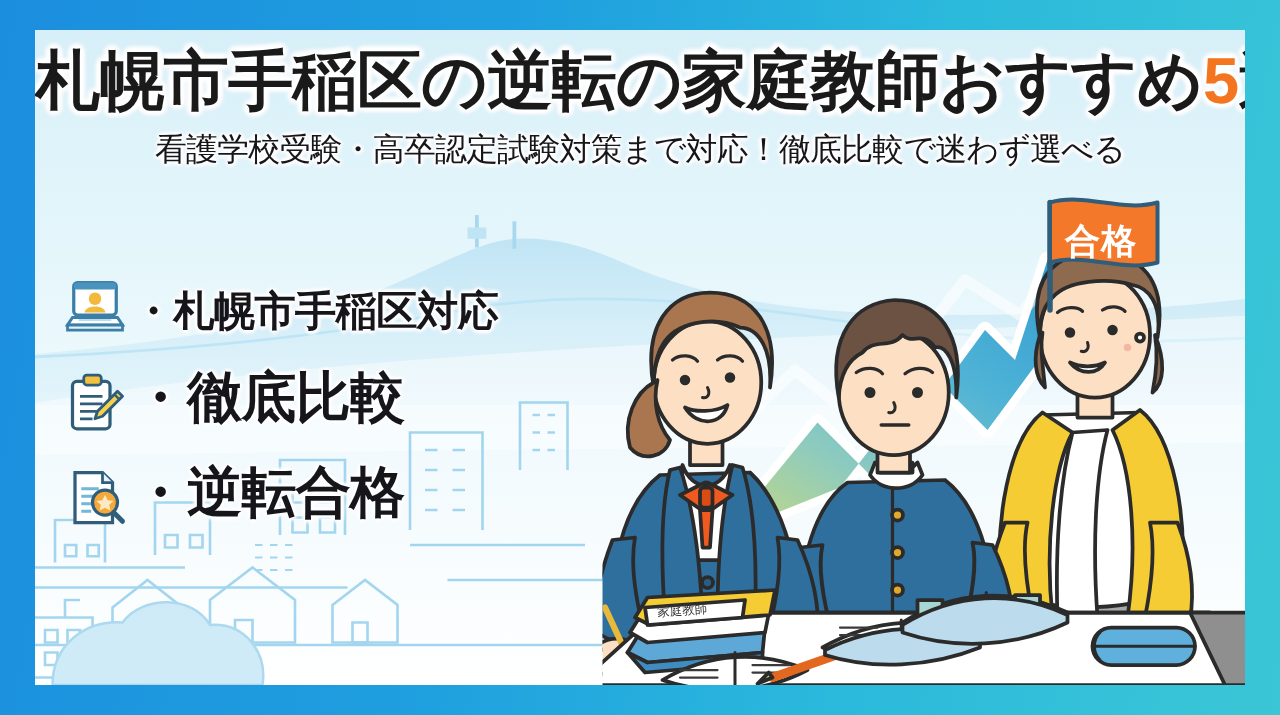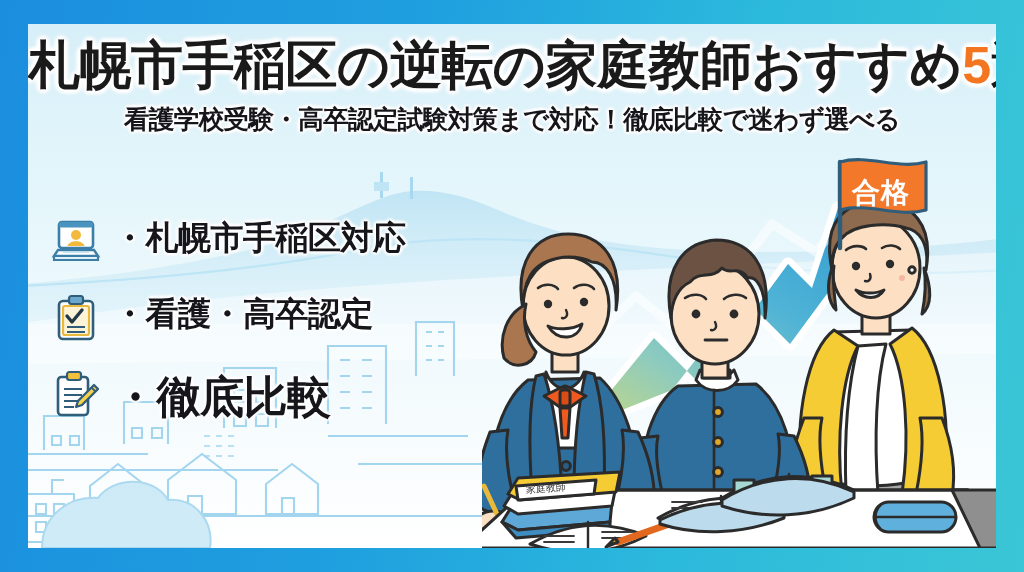--- a/index.html
+++ b/index.html
@@ -28,34 +28,34 @@
     -webkit-text-stroke:0px;
     text-shadow:
        0 0 5px #fff, 0 0 5px #fff, 0 0 5px #fff, 0 0 5px #fff,
        3px 0 4px #fff, -3px 0 4px #fff, 0 3px 4px #fff, 0 -3px 4px #fff,
        2px 2px 4px #fff, -2px -2px 4px #fff, 2px -2px 4px #fff, -2px 2px 4px #fff;
     white-space:nowrap;
   }
   #main-title .num { color:#f4751f; }
   #subtitle {
     margin-top:9px;
-    font-size:25.5px; font-weight:bold; color:#16161a;
+    font-size:25.5px; font-weight:normal; color:#16161a;
     letter-spacing:-0.6px; white-space:nowrap;
     text-shadow:
        0 0 4px #fff, 0 0 4px #fff, 0 0 4px #fff,
        2px 0 3px #fff, -2px 0 3px #fff, 0 2px 3px #fff, 0 -2px 3px #fff,
        1px 1px 3px #fff, -1px -1px 3px #fff;
   }
 
   
   #bullets {
     position:absolute; left:22px; top:192px; z-index:40;
     display:flex; flex-direction:column; gap:20px;
   }
-  .bullet { display:flex; align-items:flex-start; height:56px;gap:7px; }
+  .bullet { display:flex; align-items:flex-end; height:56px; }
   .bullet .ico { width:52px; height:52px; flex:0 0 52px; margin-right:4px; }
   .bullet .txt {
     font-size:33px; font-weight:bold; color:#15151a; letter-spacing:-0.5px;
     white-space:nowrap;
     text-shadow:
       0 0 4px #fff, 0 0 4px #fff, 0 0 4px #fff,
       2px 0 3px #fff, -2px 0 3px #fff, 0 2px 3px #fff, 0 -2px 3px #fff;
   }
   .bullet.b3 .txt, .bullet.b4 .txt { font-size:44px; }
 
@@ -157,46 +157,47 @@
           <circle cx="26" cy="19" r="5" fill="#f2b93c"></circle>
           <path d="M17.5 30 C18.5 23.5 33.5 23.5 34.5 30 Z" fill="#f2b93c"></path>
           <path d="M4 40 h44 l-4 -6 H8 Z" fill="#fff" stroke="#3b7ea8" stroke-width="2.4"></path>
           <path d="M4 40 h44 v4 H4 Z" fill="#e2f1f9" stroke="#3b7ea8" stroke-width="2.2"></path>
           <path d="M13 36 h26" stroke="#bcdcee" stroke-width="1.6"></path>
         </svg>
       </span>
       <span class="txt">・札幌市手稲区対応</span>
     </div>
 
-    <div class="bullet b2">
-      <span class="ico">
-        <svg viewBox="0 0 52 52">
-          <rect x="9" y="9" width="34" height="38" rx="4" fill="#fff" stroke="#2f5d7a" stroke-width="2.6"></rect>
-          <rect x="13" y="14" width="26" height="29" rx="2" fill="#fdf4d8" stroke="#e8b93a" stroke-width="2.2"></rect>
-          <rect x="19" y="4" width="14" height="8" rx="2.4" fill="#6ba8cb" stroke="#2f5d7a" stroke-width="2.2"></rect>
-          <path d="M17 24 l5 6 l10 -12" fill="none" stroke="#23394a" stroke-width="3.4" stroke-linecap="round" stroke-linejoin="round"></path>
-          <path d="M17 35 h18 M17 40 h18" stroke="#2f5d7a" stroke-width="2.2"></path>
-        </svg>
-      </span>
-      <span class="txt">・看護・高卒認定</span>
-    </div>
 
     <div class="bullet b3">
       <span class="ico">
         <svg viewBox="0 0 52 52">
           <rect x="8" y="9" width="30" height="38" rx="3.5" fill="#fff" stroke="#2f5d7a" stroke-width="2.6"></rect>
           <rect x="17" y="4" width="14" height="8" rx="2.4" fill="#f2c23c" stroke="#2f5d7a" stroke-width="2.2"></rect>
           <path d="M14 21 h18 M14 27 h18 M14 33 h14 M14 39 h10" stroke="#2f5d7a" stroke-width="2.2"></path>
           <path d="M44 17 l4 4 l-16 16 l-6 2 l2 -6 Z" fill="#f5d24b" stroke="#2f5d7a" stroke-width="2.3" stroke-linejoin="round"></path>
           <path d="M41.5 19.5 l4 4" stroke="#2f5d7a" stroke-width="1.8"></path>
         </svg>
       </span>
       <span class="txt">・徹底比較</span>
     </div>
 
+    <div class="bullet b4">
+      <span class="ico">
+        <svg viewBox="0 0 52 52">
+          <path d="M10 6 h22 l8 8 v32 H10 Z" fill="#fff" stroke="#2f5d7a" stroke-width="2.6"></path>
+          <path d="M32 6 v8 h8" fill="#e6f2f9" stroke="#2f5d7a" stroke-width="2.2"></path>
+          <path d="M15 19 h14 M15 25 h16 M15 31 h10 M15 37 h8" stroke="#6fb8d6" stroke-width="2.3"></path>
+          <circle cx="34" cy="30" r="10" fill="#f6a93b" stroke="#2f5d7a" stroke-width="2.6"></circle>
+          <path d="M34 24 l2.2 4.2 l4.6 .5 l-3.4 3.1 l.9 4.6 l-4.3 -2.3 l-4.3 2.3 l.9 -4.6 l-3.4 -3.1 l4.6 -.5 Z" fill="#fde9c4"></path>
+          <path d="M41 38 l7 7" stroke="#2f5d7a" stroke-width="4" stroke-linecap="round"></path>
+        </svg>
+      </span>
+      <span class="txt">・逆転合格</span>
+    </div>
   </div>
 
   <svg id="arrow-layer" viewBox="0 0 340 260">
     <defs>
       <linearGradient id="arrg" x1="0" y1="1" x2="1" y2="0">
         <stop offset="0" stop-color="#c9d97e"></stop>
         <stop offset="0.26" stop-color="#8ecbbe"></stop>
         <stop offset="0.58" stop-color="#4fb3d6"></stop>
         <stop offset="1" stop-color="#2a95cf"></stop>
       </linearGradient>

